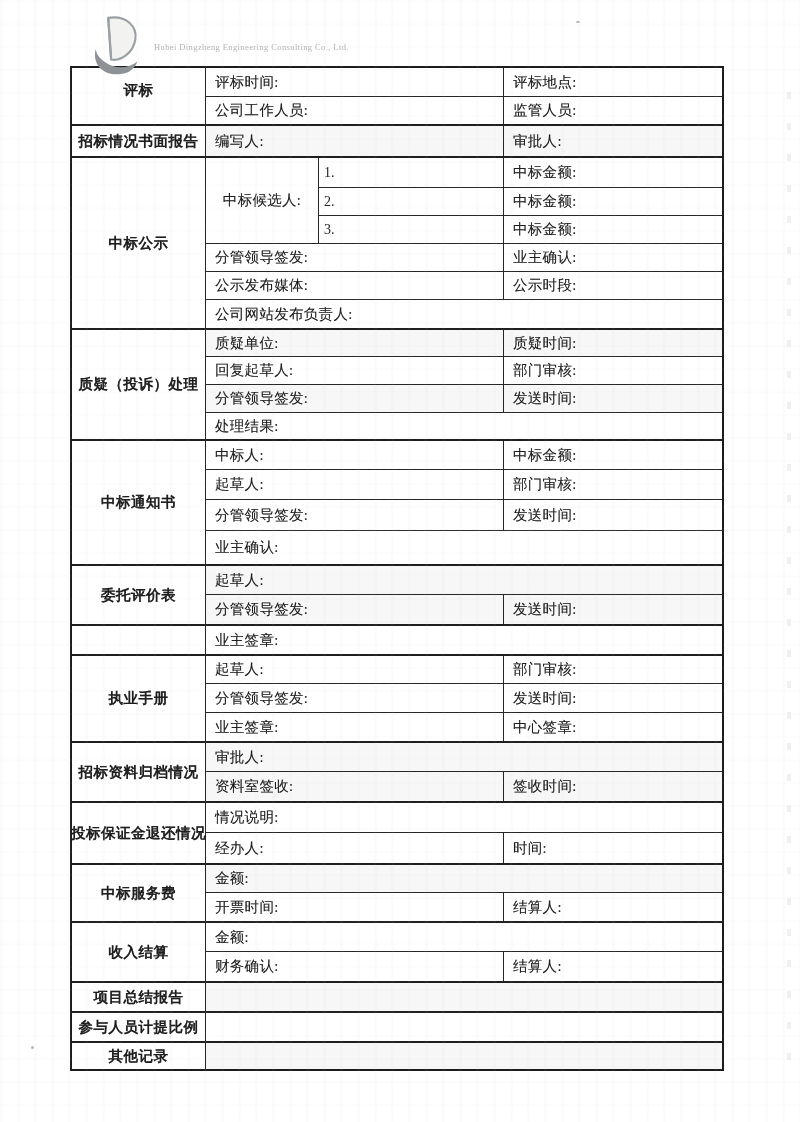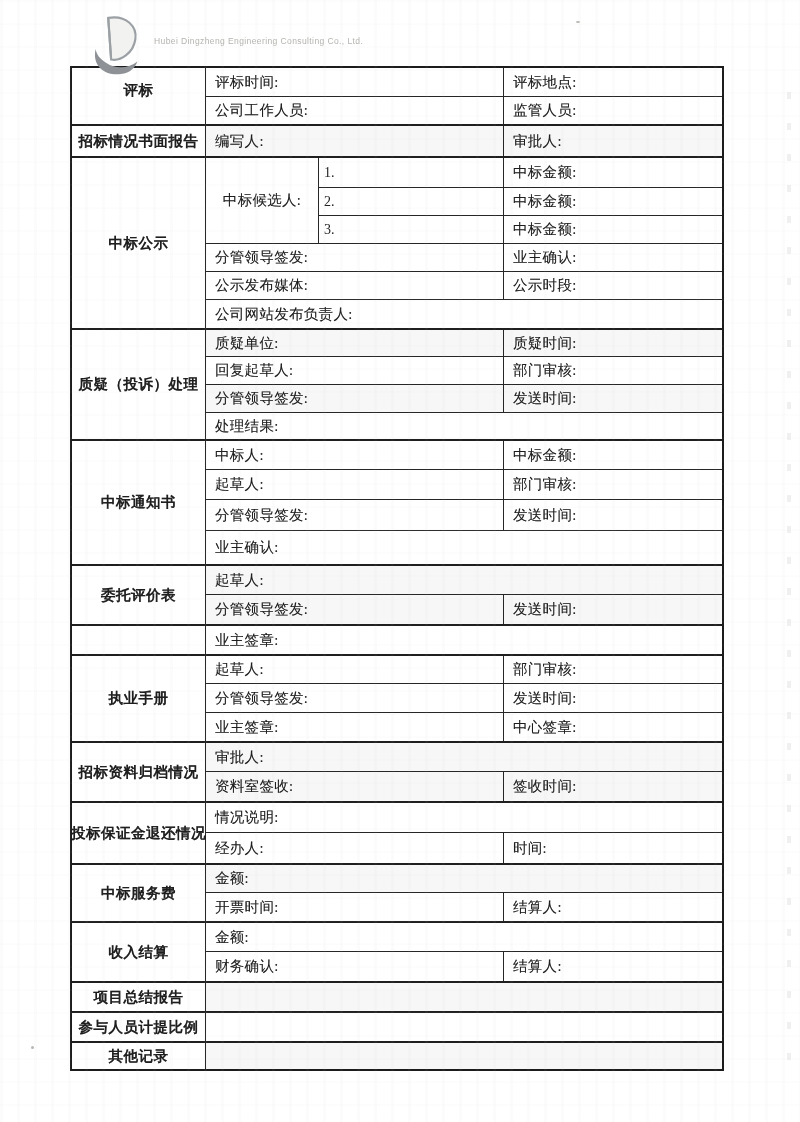--- a/index.html
+++ b/index.html
@@ -27,22 +27,22 @@
   .logo{position:absolute;left:84px;top:14px;z-index:10;display:flex;align-items:flex-start;}
   .logo-mark{width:62px;height:64px;flex:0 0 auto;}
   .logo-text{margin-left:8px;padding-top:12px;}
   .logo-cn{
     font-family:"Liberation Sans","DejaVu Sans",sans-serif;
     font-size:17.5px;font-weight:800;letter-spacing:1.5px;color:#161616;
     text-shadow:0 0 0.6px rgba(0,0,0,0.55);
     white-space:nowrap;
   }
   .logo-en{
-    font-family:Liberation Sans, sans-serif;
-    font-size:8.5px;color:#b4b3af;letter-spacing:0.4px;margin-top:10px;
+    font-family:Liberation Serif, serif;
+    font-size:8.5px;color:#b4b3af;letter-spacing:0.4px;margin-top:16px;
     filter:blur(0.35px);white-space:nowrap;
   }
 
   
   .form-table{
     position:absolute;left:70px;top:66px;width:654px;z-index:2;
     border:2px solid #1c1c1c;box-sizing:border-box;
     background:transparent;
   }
   .sec{display:flex;align-items:stretch;box-sizing:border-box;}

